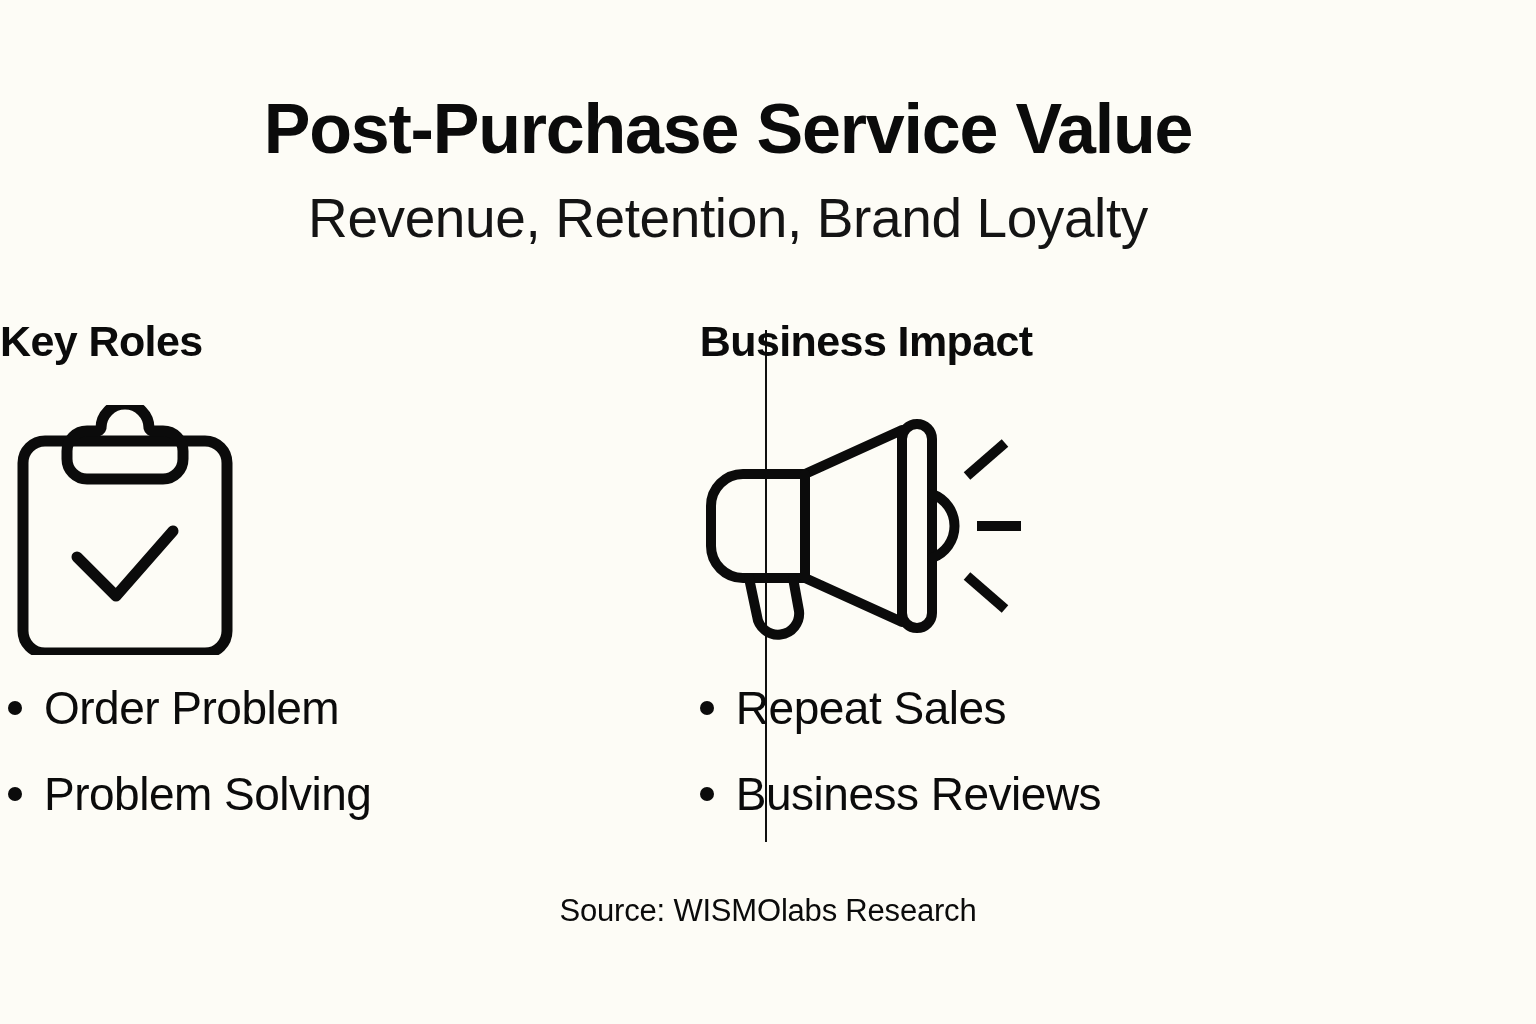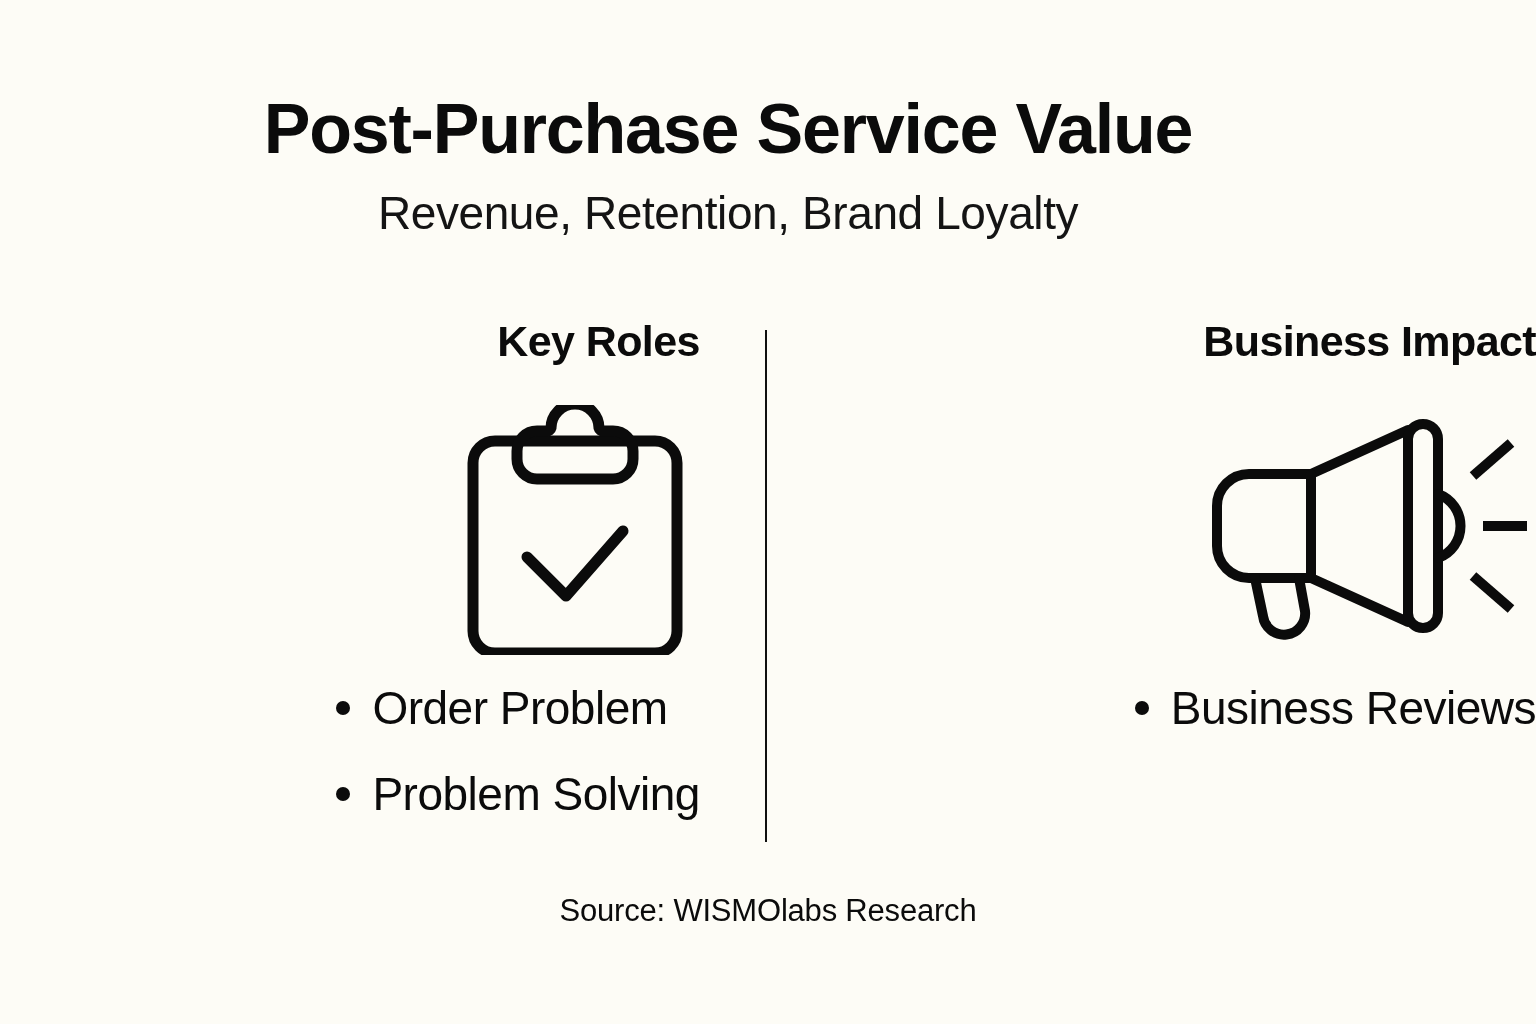--- a/index.html
+++ b/index.html
@@ -31,21 +31,21 @@
   }
   .title {
     font-size: 70px;
     font-weight: 700;
     letter-spacing: -1.2px;
     line-height: 1.06;
     margin: 0;
     color: #0B0B0B;
   }
   .subtitle {
-    font-size: 46px;
+    font-size: 55px;
     font-weight: 400;
     letter-spacing: -0.4px;
     line-height: 1.1;
     margin: 22px 0 0 0;
     color: #141414;
   }
 
   
   .columns {
     position: absolute;
@@ -54,21 +54,21 @@
     width: 1536px;
     height: 540px;
     display: flex;
     flex-direction: row;
     align-items: flex-start;
   }
   .column {
     width: 765px;
     display: flex;
     flex-direction: column;
-    align-items: flex-end;
+    align-items: flex-start;
   }
   .column.right {
     width: 914px;
   }
   .col-heading {
     font-size: 43px;
     font-weight: 700;
     letter-spacing: -0.6px;
     margin: 0;
     line-height: 1.1;
@@ -208,20 +208,24 @@
 
           <line x1="262" y1="66" x2="300" y2="33" stroke="#0B0B0B" stroke-width="10" stroke-linecap="butt"></line>
           <line x1="272" y1="116" x2="316" y2="116" stroke="#0B0B0B" stroke-width="10" stroke-linecap="butt"></line>
           <line x1="262" y1="166" x2="300" y2="199" stroke="#0B0B0B" stroke-width="10" stroke-linecap="butt"></line>
         </svg>
       </div>
 
       <ul class="bullets bullets-right">
         <li>
           <span class="dot"></span>
+          <span>Repeat Sales</span>
+        </li>
+        <li>
+          <span class="dot"></span>
           <span>Business Reviews</span>
         </li>
       </ul>
     </div>
 
   </div>
 
   <div class="source">Source: WISMOlabs Research</div>
 
 </div>

